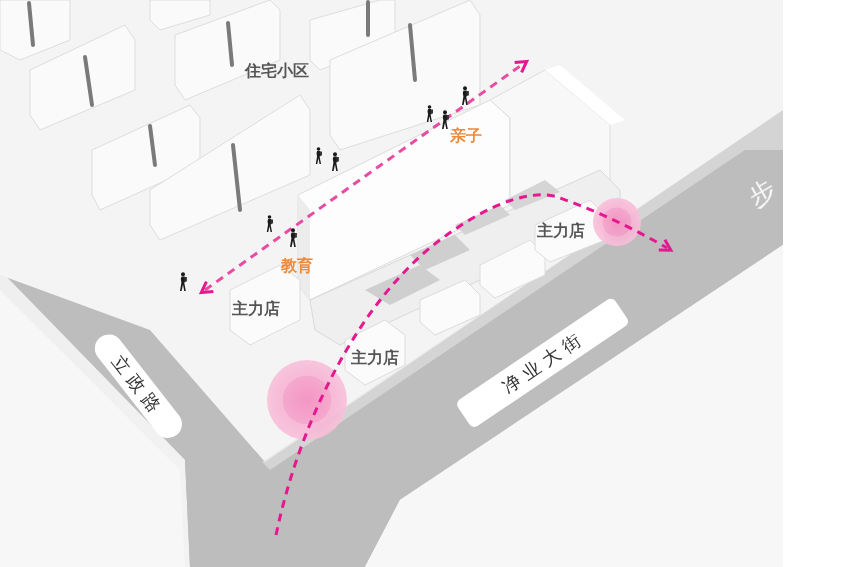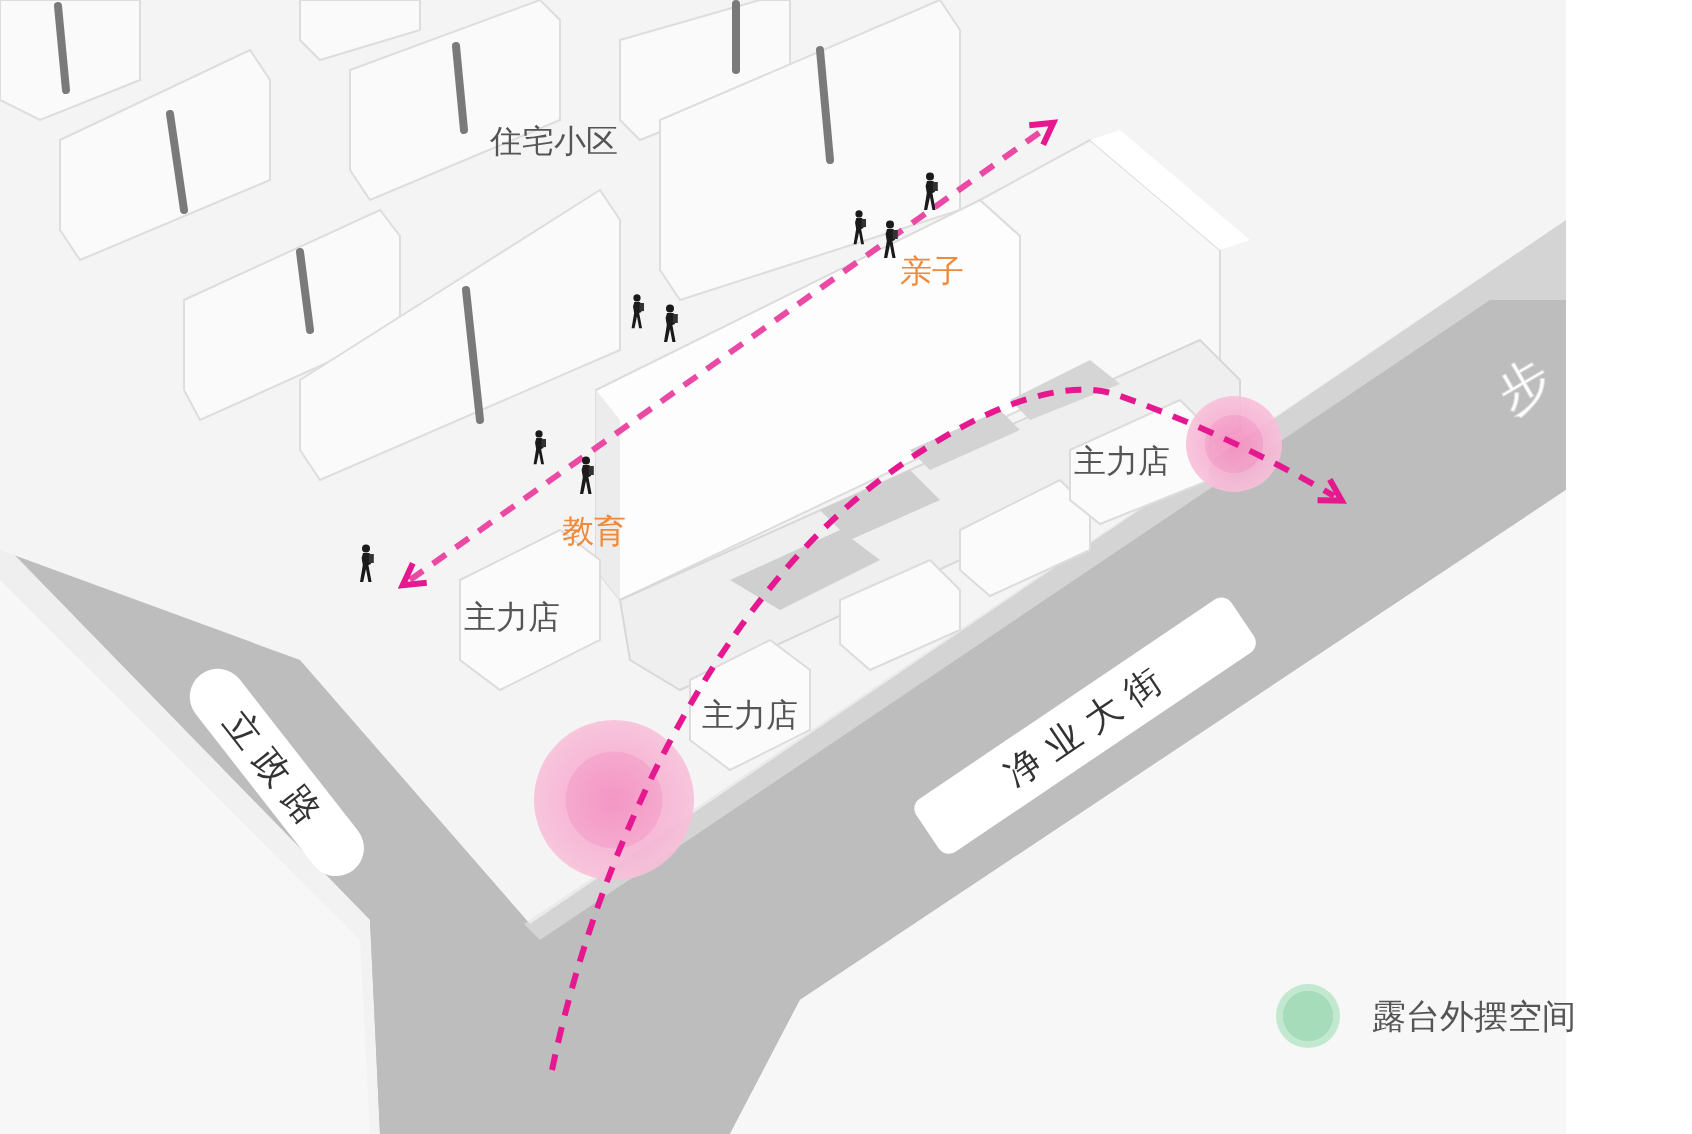--- a/index.html
+++ b/index.html
@@ -1,19 +1,19 @@
 <!DOCTYPE html>
 <html><head>
 <meta charset="utf-8">
 <style>
   html, body { margin: 0; padding: 0; background: #ffffff; }
   body { width: 846px; height: 567px; position: relative; overflow: hidden;
          font-family: "DejaVu Sans", "Liberation Sans", sans-serif; }
   #map { position: absolute; left: 0; top: 0; width: 846px; height: 567px; }
-  .lbl { position: absolute; white-space: nowrap; line-height: 1; }
+  .lbl { position: absolute; white-space: nowrap; line-height: 1; font-weight: bold; }
   .lbl-gray { color: #555555; font-size: 16px; }
   .lbl-orange { color: #ee8a3a; font-size: 16px; }
   .road-lbl { position: absolute; color: #333; font-size: 18px; letter-spacing: 6px; white-space: nowrap; }
   .legend { position: absolute; left: 638px; top: 490px; width: 200px; }
   .legend-row { position: relative; height: 36px; display: flex; align-items: center; }
   .legend-swatch { width: 32px; height: 32px; border-radius: 50%;
     background: radial-gradient(circle, #a7dcbb 0 55%, #c3e8d0 56% 100%); }
   .legend-text { margin-left: 16px; font-size: 17px; color: #555; }
   .legend-walker { width: 32px; display: flex; justify-content: center; }
 </style>
@@ -128,17 +128,13 @@
 <div class="lbl lbl-orange" style="left:450px;top:128px;">亲子</div>
 <div class="lbl lbl-orange" style="left:281px;top:258px;">教育</div>
 <div class="lbl lbl-gray" style="left:537px;top:223px;">主力店</div>
 <div class="lbl lbl-gray" style="left:232px;top:301px;">主力店</div>
 <div class="lbl lbl-gray" style="left:351px;top:350px;">主力店</div>
 
 <div class="road-lbl" style="left:102px;top:374px;transform:rotate(52deg);">立政路</div>
 <div class="road-lbl" style="left:496px;top:350px;transform:rotate(-34deg);">净业大街</div>
 
 <div class="legend">
-  <div class="legend-row">
-    <div class="legend-swatch"></div>
-    <div class="legend-text">露台外摆空间</div>
-  </div>
 </div>
 
 </body></html>

